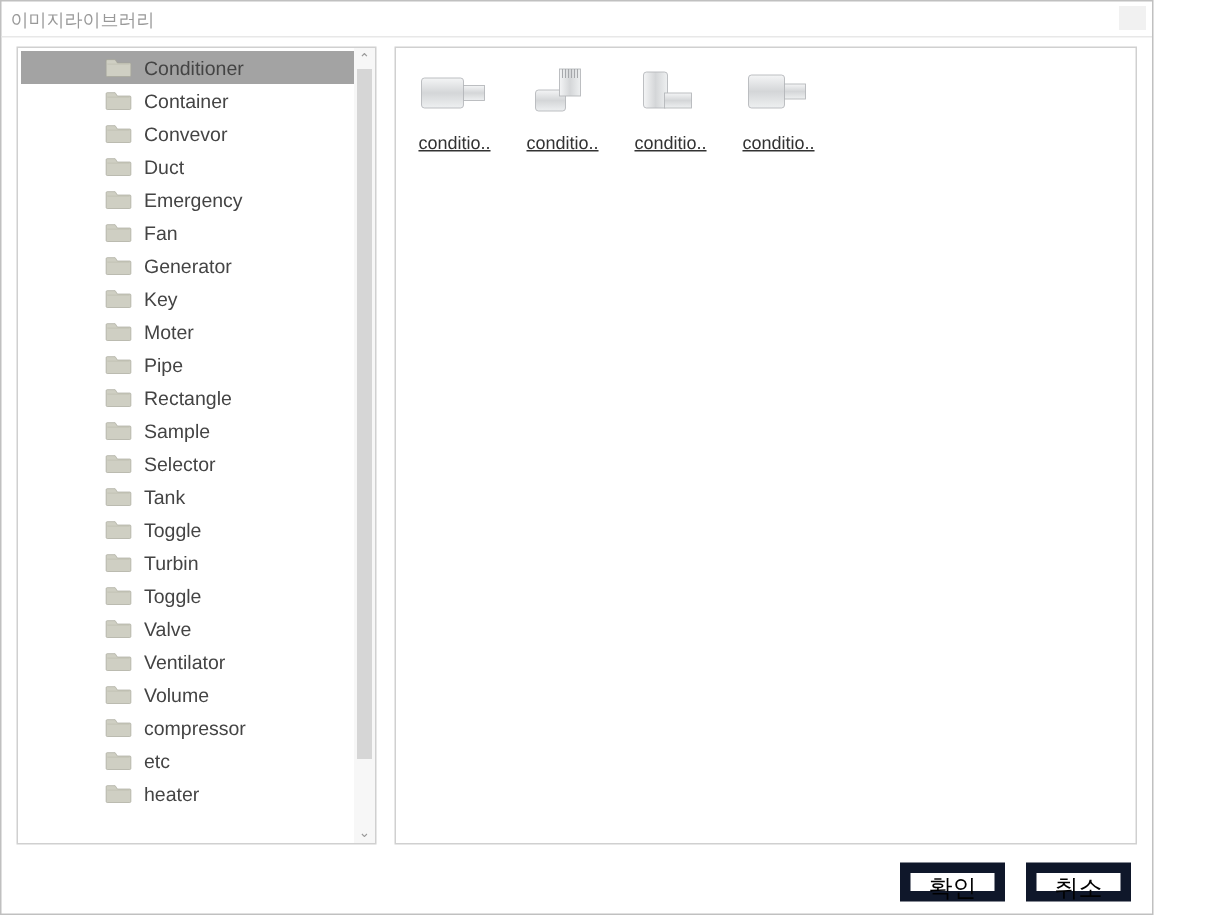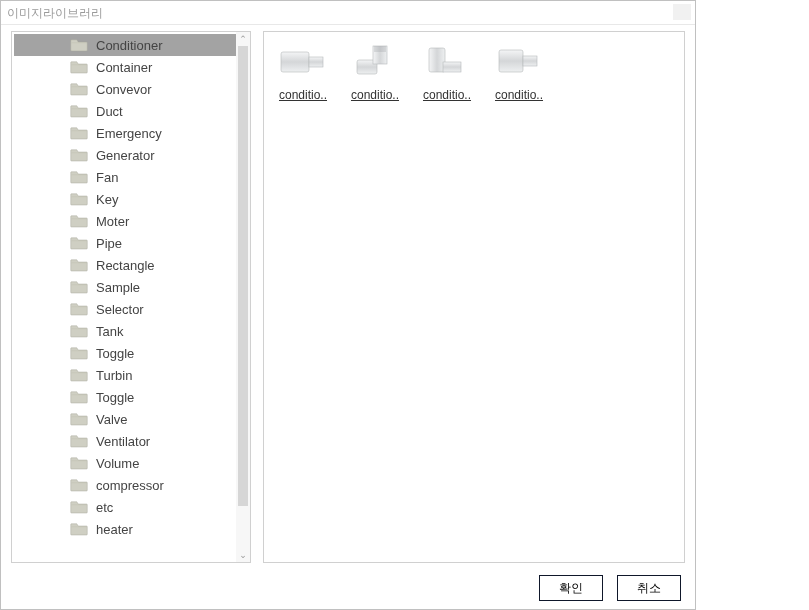--- a/index.html
+++ b/index.html
@@ -8,21 +8,21 @@
       font-family: "Malgun Gothic", "Segoe UI", Arial, sans-serif;
       font-size: 12px;
       background: #fff;
       color: #333;
       width: 809px;
       height: 610px;
       position: relative;
     }
     .dialog {
       border: 1px solid #c0c0c0;
-      width: 696px;
+      width: 769px;
       height: 610px;
       position: relative;
       background: #fff;
     }
     .titlebar {
       height: 24px;
       line-height: 24px;
       padding: 0 6px;
       font-size: 12px;
       color: #999;
@@ -137,23 +137,23 @@
     .button-bar {
       position: absolute;
       right: 14px;
       bottom: 8px;
       display: flex;
       gap: 14px;
     }
     .btn {
       min-width: 64px;
       height: 26px;
-      border: 1px solid #0f172a;
+      border: 7px solid #0f172a;
       background: #fff;
-      font-size: 12px;
+      font-size: 16px;
       font-family: inherit;
       cursor: pointer;
       padding: 0 12px;
     }
   </style>
 </head>
 <body>
 
 <div class="dialog">
 
@@ -199,28 +199,28 @@
               <path d="M1 4 L1 16 Q1 17 2 17 L22 17 Q23 17 23 16 L23 6 Q23 5 22 5 L11 5 L9 2 L2 2 Q1 2 1 3 Z" fill="#cfcfc3" stroke="#a5a598" stroke-width="0.6"></path>
               <path d="M2 6 L22 6" stroke="#bdbdae" stroke-width="0.6"></path>
             </svg>
             <span>Emergency</span>
           </div>
           <div class="tree-item">
             <svg class="folder-icon" viewBox="0 0 24 18">
               <path d="M1 4 L1 16 Q1 17 2 17 L22 17 Q23 17 23 16 L23 6 Q23 5 22 5 L11 5 L9 2 L2 2 Q1 2 1 3 Z" fill="#cfcfc3" stroke="#a5a598" stroke-width="0.6"></path>
               <path d="M2 6 L22 6" stroke="#bdbdae" stroke-width="0.6"></path>
             </svg>
+            <span>Fan</span>
+          </div>
+          <div class="tree-item">
+            <svg class="folder-icon" viewBox="0 0 24 18">
+              <path d="M1 4 L1 16 Q1 17 2 17 L22 17 Q23 17 23 16 L23 6 Q23 5 22 5 L11 5 L9 2 L2 2 Q1 2 1 3 Z" fill="#cfcfc3" stroke="#a5a598" stroke-width="0.6"></path>
+              <path d="M2 6 L22 6" stroke="#bdbdae" stroke-width="0.6"></path>
+            </svg>
             <span>Generator</span>
-          </div>
-          <div class="tree-item">
-            <svg class="folder-icon" viewBox="0 0 24 18">
-              <path d="M1 4 L1 16 Q1 17 2 17 L22 17 Q23 17 23 16 L23 6 Q23 5 22 5 L11 5 L9 2 L2 2 Q1 2 1 3 Z" fill="#cfcfc3" stroke="#a5a598" stroke-width="0.6"></path>
-              <path d="M2 6 L22 6" stroke="#bdbdae" stroke-width="0.6"></path>
-            </svg>
-            <span>Fan</span>
           </div>
           <div class="tree-item">
             <svg class="folder-icon" viewBox="0 0 24 18">
               <path d="M1 4 L1 16 Q1 17 2 17 L22 17 Q23 17 23 16 L23 6 Q23 5 22 5 L11 5 L9 2 L2 2 Q1 2 1 3 Z" fill="#cfcfc3" stroke="#a5a598" stroke-width="0.6"></path>
               <path d="M2 6 L22 6" stroke="#bdbdae" stroke-width="0.6"></path>
             </svg>
             <span>Key</span>
           </div>
           <div class="tree-item">
             <svg class="folder-icon" viewBox="0 0 24 18">

